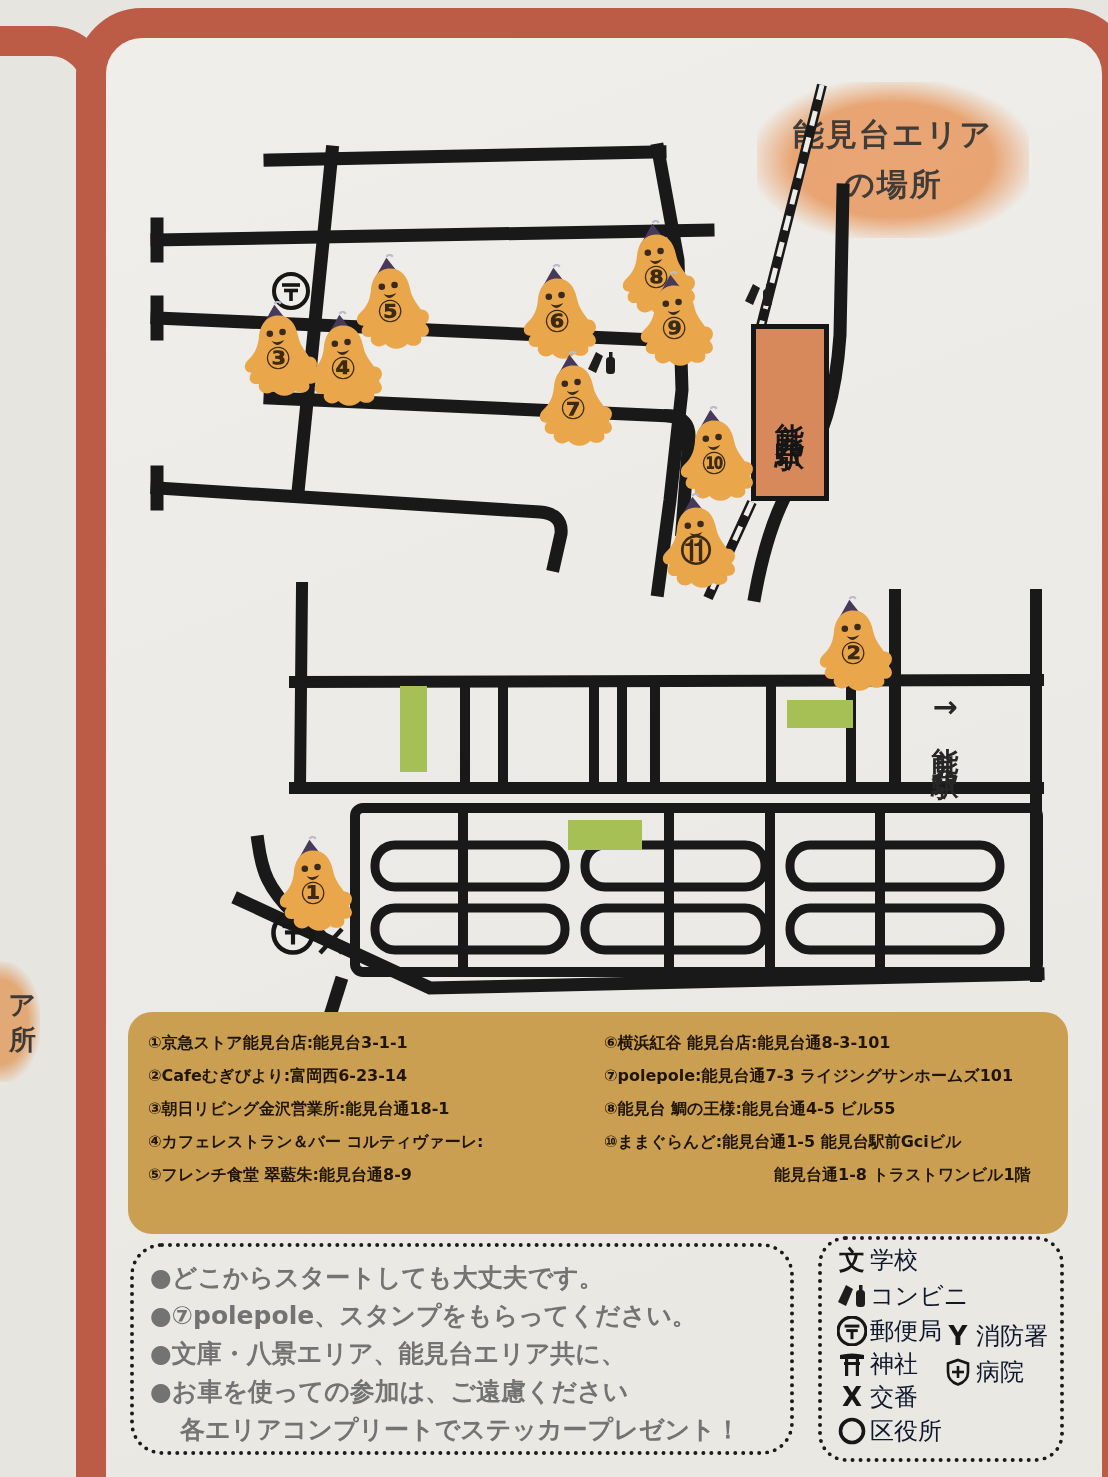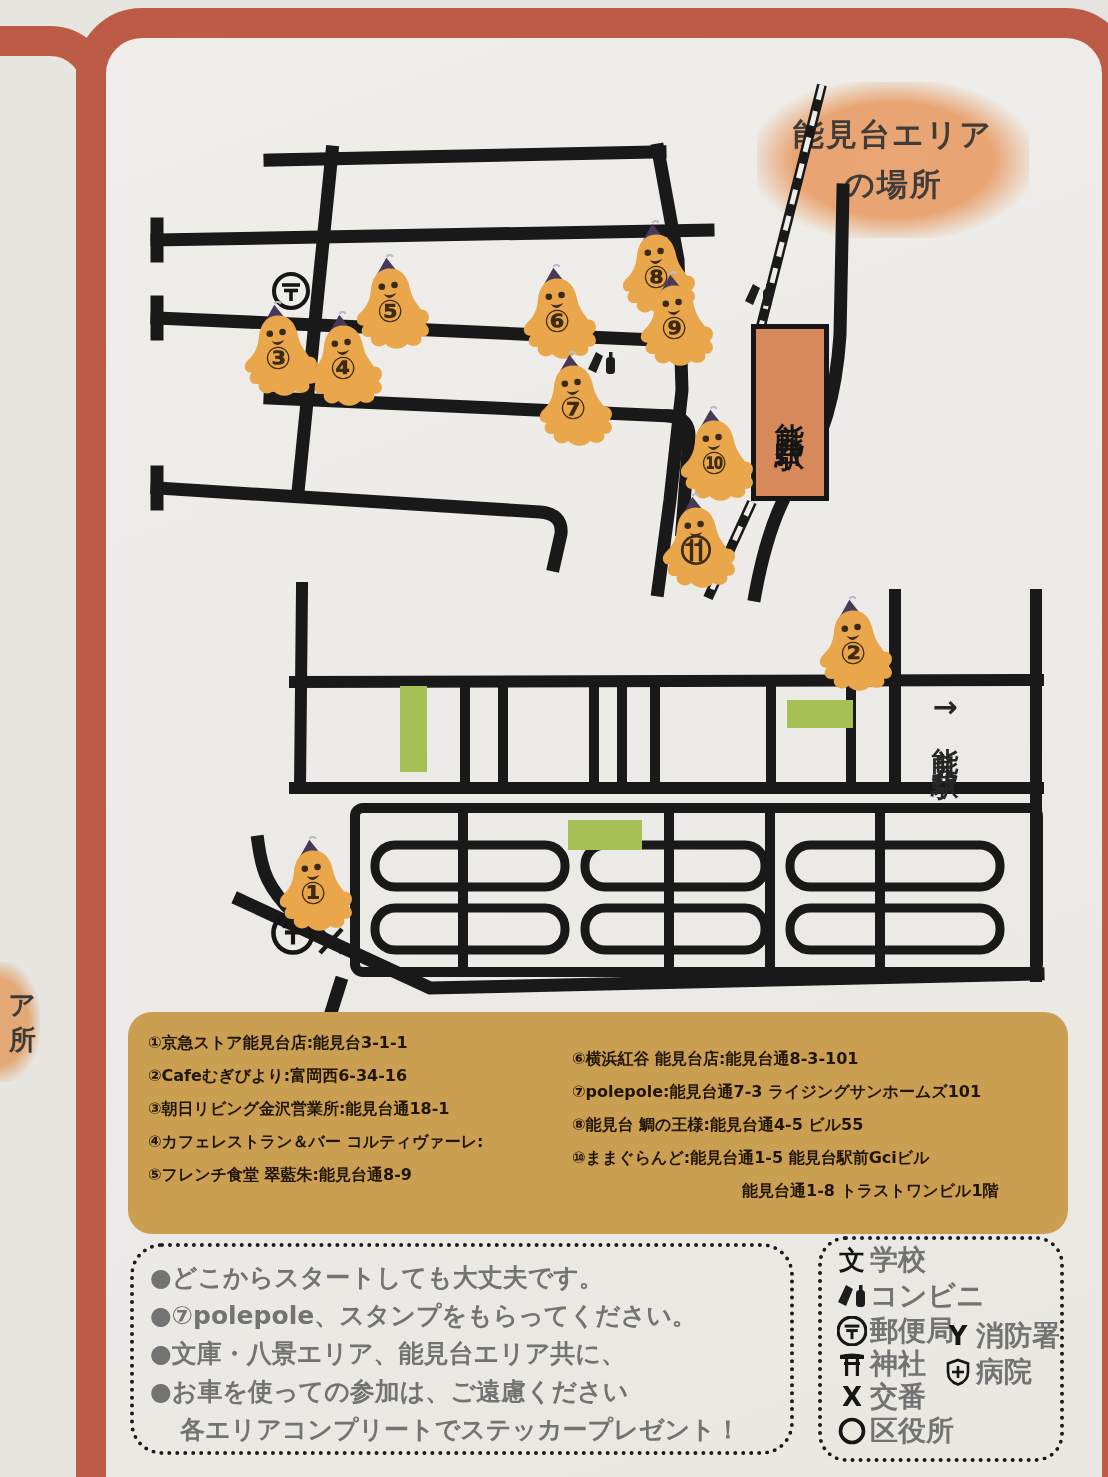--- a/index.html
+++ b/index.html
@@ -39,41 +39,41 @@
   .marker{position:absolute;width:92px;height:100px;z-index:4;}
   .marker svg{position:absolute;left:0;top:0;width:92px;height:100px;}
   .mnum{position:absolute;left:50%;top:57%;transform:translate(-50%,-50%);
     font-size:31px;font-weight:700;color:#3c2a12;line-height:1;}
   
   .addr-panel{position:absolute;left:128px;top:1012px;width:940px;height:222px;
     background:#cb9f52;border-radius:24px;z-index:2;}
   .addr-col{position:absolute;top:14px;font-size:16px;font-weight:700;color:#201505;
     line-height:33px;white-space:nowrap;}
   .addr-col.c1{left:20px;width:440px;}
-  .addr-col.c2{left:444px;width:480px;margin-top:16px;}
+  .addr-col.c2{left:476px;width:480px;}
   .indent2a{padding-left:152px;}
   .indent2b{padding-left:170px;}
   
   .notes-box{position:absolute;left:130px;top:1243px;width:664px;height:212px;
     border:4px dotted #1b1b1b;border-radius:32px;box-sizing:border-box;
     padding:12px 16px;z-index:2;}
   .note-line{font-size:25px;font-weight:700;color:#737373;line-height:38px;white-space:nowrap;}
   .note-indent{padding-left:30px;}
   
   .legend-box{position:absolute;left:818px;top:1236px;width:246px;height:226px;
     border:4px dotted #1b1b1b;border-radius:28px;box-sizing:border-box;z-index:2;}
   .legend-col{position:absolute;display:flex;flex-direction:column;}
   .legend-col.lc1{left:12px;top:2px;}
   .legend-col.lc2{left:118px;top:78px;}
   .legend-row{display:flex;align-items:center;height:36px;}
   .lc1 .legend-row:nth-child(3),.lc1 .legend-row:nth-child(4),
   .lc1 .legend-row:nth-child(5){height:33px;}
   .licon{width:36px;display:flex;align-items:center;justify-content:center;
     font-size:26px;font-weight:800;color:#161616;flex:0 0 36px;}
-  .llabel{font-size:28px;font-weight:700;color:#737373;white-space:nowrap;}
+  .llabel{font-size:24px;font-weight:400;color:#0f172a;white-space:nowrap;}
 </style>
 </head>
 <body>
 
 <svg width="0" height="0" style="position:absolute">
   <defs>
     <g id="ghost">
       <path d="M46,3 q4,-4 7,0" stroke="#b9bccb" stroke-width="2.5" fill="none"></path>
       <polygon points="46,4 32,29 61,23" fill="#47395a"></polygon>
       <path d="M50,16 C37,16 30,27 29,40 C28,51 24,59 17,65 C11,71 13,79 21,79 C16,85 20,93 29,91 C27,100 38,105 45,99 C51,106 63,106 69,99 C77,104 87,99 84,91 C93,92 96,83 89,77 C96,71 93,61 84,61 C79,54 74,48 72,38 C69,24 62,16 50,16 Z" fill="#e9a64a"></path>
@@ -255,21 +255,21 @@
 <div class="marker" style="left: 650px; top: 493px;">
     <svg viewBox="0 0 100 110">
       <use href="#ghost"></use>
     </svg>
     <span class="mnum">⑪</span>
   </div>
 
 <div class="addr-panel">
   <div class="addr-col c1">
     <div class="addr-line">①京急ストア能見台店:能見台3-1-1</div>
-    <div class="addr-line">②Cafeむぎびより:富岡西6-34-16</div>
+    <div class="addr-line">②Cafeむぎびより:富岡西6-23-14</div>
     <div class="addr-line">③朝日リビング金沢営業所:能見台通18-1</div>
     <div class="addr-line">④カフェレストラン＆バー コルティヴァーレ:</div>
     <div class="addr-line">⑤フレンチ食堂 翠藍朱:能見台通8-9</div>
   </div>
   <div class="addr-col c2">
     <div class="addr-line">⑥横浜紅谷 能見台店:能見台通8-3-101</div>
     <div class="addr-line">⑦polepole:能見台通7-3 ライジングサンホームズ101</div>
     <div class="addr-line">⑧能見台 鯛の王様:能見台通4-5 ビル55</div>
     <div class="addr-line">⑩ままぐらんど:能見台通1-5 能見台駅前Gciビル</div>
     <div class="addr-line indent2b">能見台通1-8 トラストワンビル1階</div>

